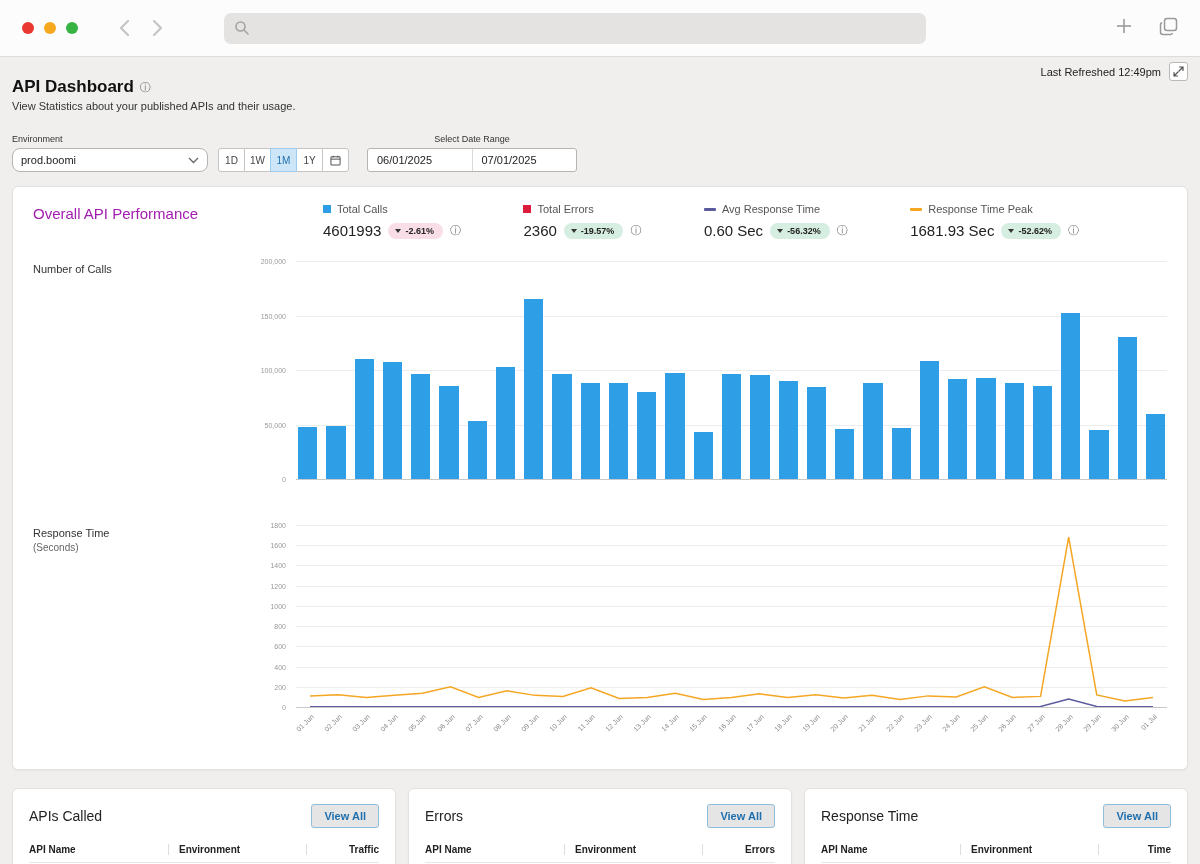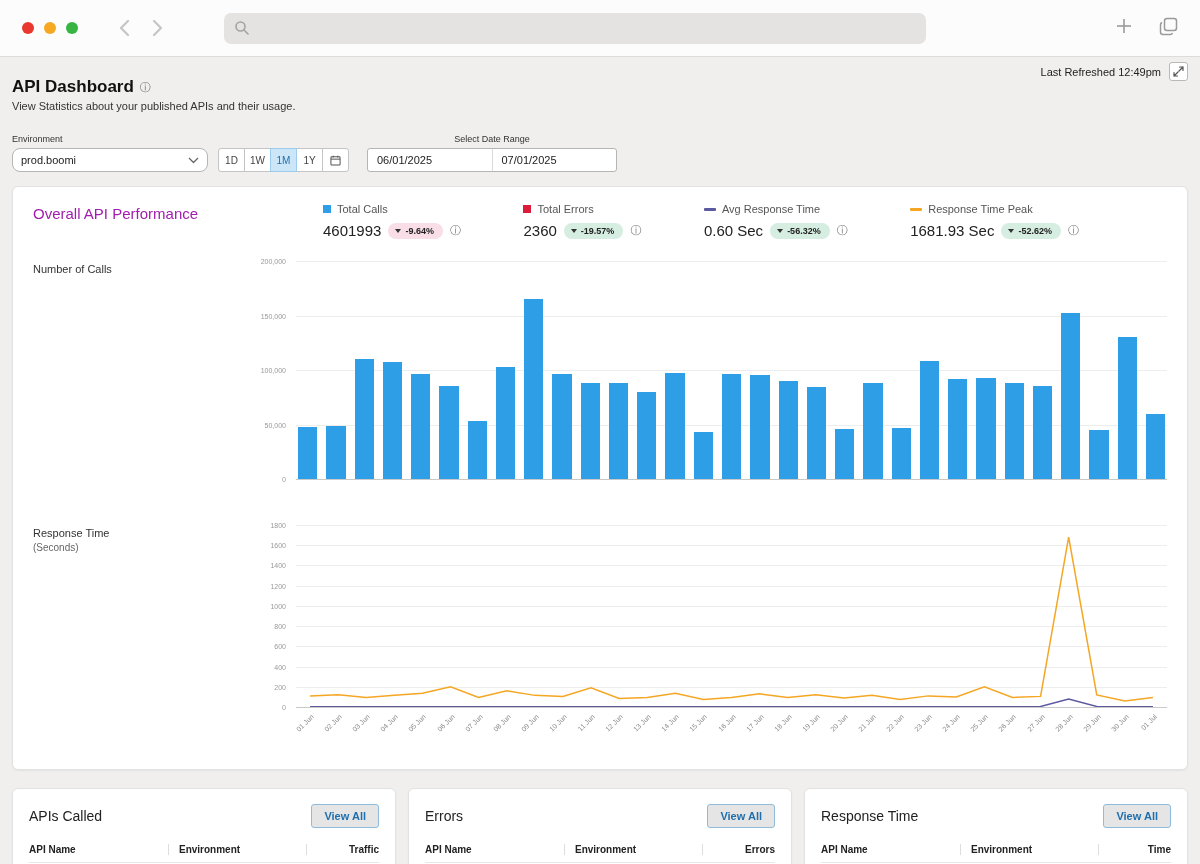--- a/index.html
+++ b/index.html
@@ -38,21 +38,21 @@
     border-radius:8px; font-size:11px; color:#222; display:flex; align-items:center;
     justify-content:space-between; padding:0 8px; cursor:pointer; }
   .range-group { display:flex; height:24px; margin-left:10px; }
   .range-btn { min-width:27px; padding:0 5px; border:1px solid #c4c4c4; margin-left:-1px;
     background:#fff; font-size:10px; color:#444; display:flex; align-items:center;
     justify-content:center; cursor:pointer; font-family:inherit; }
   .range-btn:first-child { border-radius:3px 0 0 3px; margin-left:0; }
   .range-btn.selected { background:#cce6f8; border-color:#9ccdef; color:#1f6fae; z-index:1; }
   .range-btn.cal { border-radius:0 3px 3px 0; }
   .date-block { margin-left:18px;text-align:center; }
-  .date-range { display:flex; width:250px; height:24px; background:#fff;
+  .date-range { display:flex; width:210px; height:24px; background:#fff;
     border:1px solid #b5b5b5; border-radius:3px; }
   .date-field { flex:1; font-size:11px; color:#222; display:flex; align-items:center;
     padding:0 9px; cursor:text; }
   .date-field:first-child { border-right:1px solid #dadada; }
 
   
   .card { background:#fff; border:1px solid #e2e2e2; border-radius:6px;
     box-shadow:0 1px 2px rgba(0,0,0,0.05); }
   .main-card { margin-top:14px; padding:16px 20px 18px 20px; }
   .card-head { display:flex; align-items:flex-start; }
@@ -205,21 +205,21 @@
       <div class="metrics">
         <div class="metric">
           <div class="m-top">
             <span class="marker" style="background: rgb(46, 159, 230);"></span>
             <span>Total Calls</span>
           </div>
           <div class="m-bottom">
             <span class="m-value">4601993</span>
             <span class="badge negative">
                 <span class="tri-down"></span>
-                <span>-9.64%</span>
+                <span>-2.61%</span>
               </span>
             <span class="info-ic">ⓘ</span>
           </div>
         </div>
         <div class="metric">
           <div class="m-top">
             <span class="marker" style="background: rgb(220, 28, 60);"></span>
             <span>Total Errors</span>
           </div>
           <div class="m-bottom">

